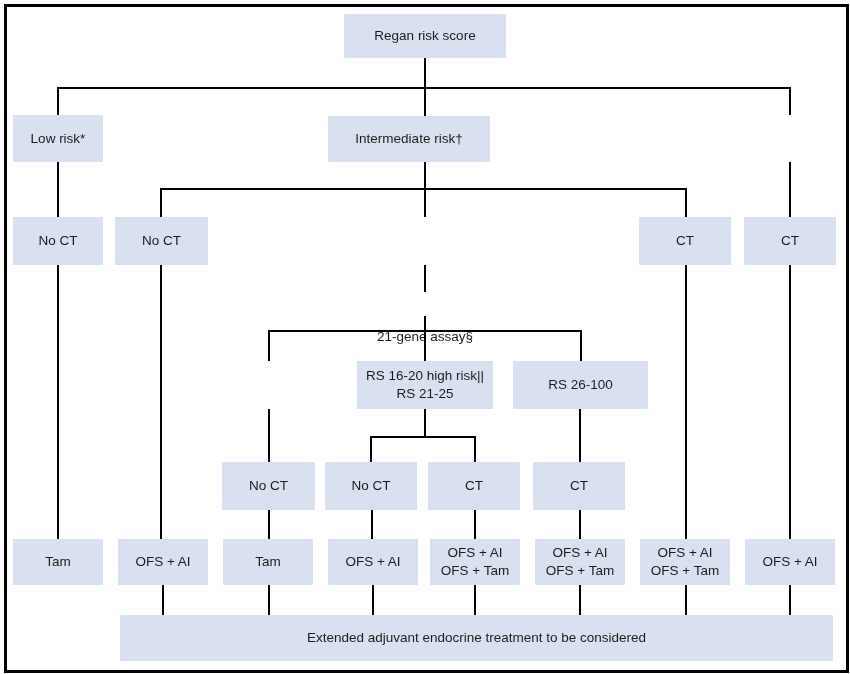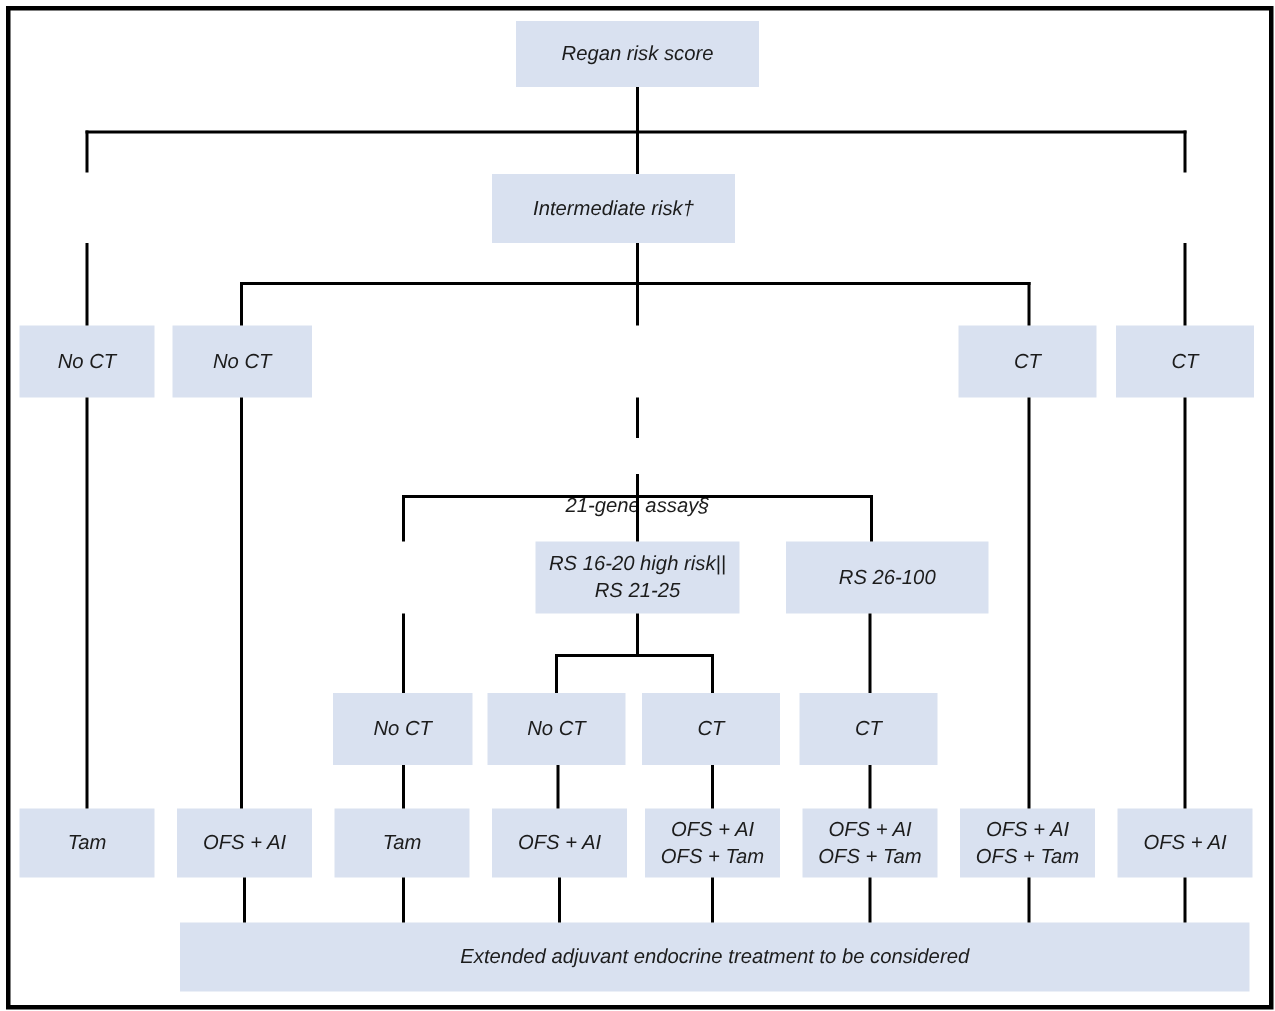--- a/index.html
+++ b/index.html
@@ -6,21 +6,20 @@
     --box-fill:#d9e1f0;
     --line-color:#000000;
     --text-color:#1c1c1c;
     --bg:#ffffff;
   }
   html,body{margin:0;padding:0;background:var(--bg);}
   #stage{
     position:relative;width:850px;height:674px;background:var(--bg);
     font-family:"Liberation Sans",sans-serif;color:var(--text-color);
     overflow:hidden;
-    font-style:italic;
   }
   .frame{
     position:absolute;left:4px;top:4px;width:839px;height:663px;
     border:3px solid var(--line-color);
   }
   .node{
     position:absolute;background:var(--box-fill);
     display:flex;align-items:center;justify-content:center;text-align:center;
     font-size:13.5px;line-height:1.3;white-space:pre-line;
   }
@@ -32,32 +31,33 @@
   .l{position:absolute;background:var(--line-color);}
 </style>
 </head>
 <body>
 
 <div id="stage">
   <div class="frame"></div>
 
   <div class="node" style="left:344px;top:14px;width:162px;height:44px;">Regan risk score</div>
 
+  <div class="node" style="left:13px;top:115px;width:90px;height:47px;">Low risk*</div>
   <div class="node" style="left:328px;top:116px;width:162px;height:46px;">Intermediate risk†</div>
 
   <div class="node" style="left:13px;top:217px;width:90px;height:48px;">No CT</div>
   <div class="node" style="left:115px;top:217px;width:93px;height:48px;">No CT</div>
   <div class="node" style="left:639px;top:217px;width:92px;height:48px;">CT</div>
   <div class="node" style="left:744px;top:217px;width:92px;height:48px;">CT</div>
 
   <div class="label-only" style="left:335px;top:292px;width:180px;height:24px;margin-top:32px;">21-gene assay§</div>
 
   <div class="node" style="left:357px;top:361px;width:136px;height:48px;">RS 16-20 high risk||
 RS 21-25</div>
-  <div class="node" style="left:513px;top:361px;width:135px;height:48px;margin-left:11px;">RS 26-100</div>
+  <div class="node" style="left:513px;top:361px;width:135px;height:48px;">RS 26-100</div>
 
   <div class="node" style="left:222px;top:462px;width:93px;height:48px;">No CT</div>
   <div class="node" style="left:325px;top:462px;width:92px;height:48px;">No CT</div>
   <div class="node" style="left:428px;top:462px;width:92px;height:48px;">CT</div>
   <div class="node" style="left:533px;top:462px;width:92px;height:48px;">CT</div>
 
   <div class="node" style="left:13px;top:539px;width:90px;height:46px;">Tam</div>
   <div class="node" style="left:118px;top:539px;width:90px;height:46px;">OFS + AI</div>
   <div class="node" style="left:223px;top:539px;width:90px;height:46px;">Tam</div>
   <div class="node" style="left:328px;top:539px;width:90px;height:46px;">OFS + AI</div>

